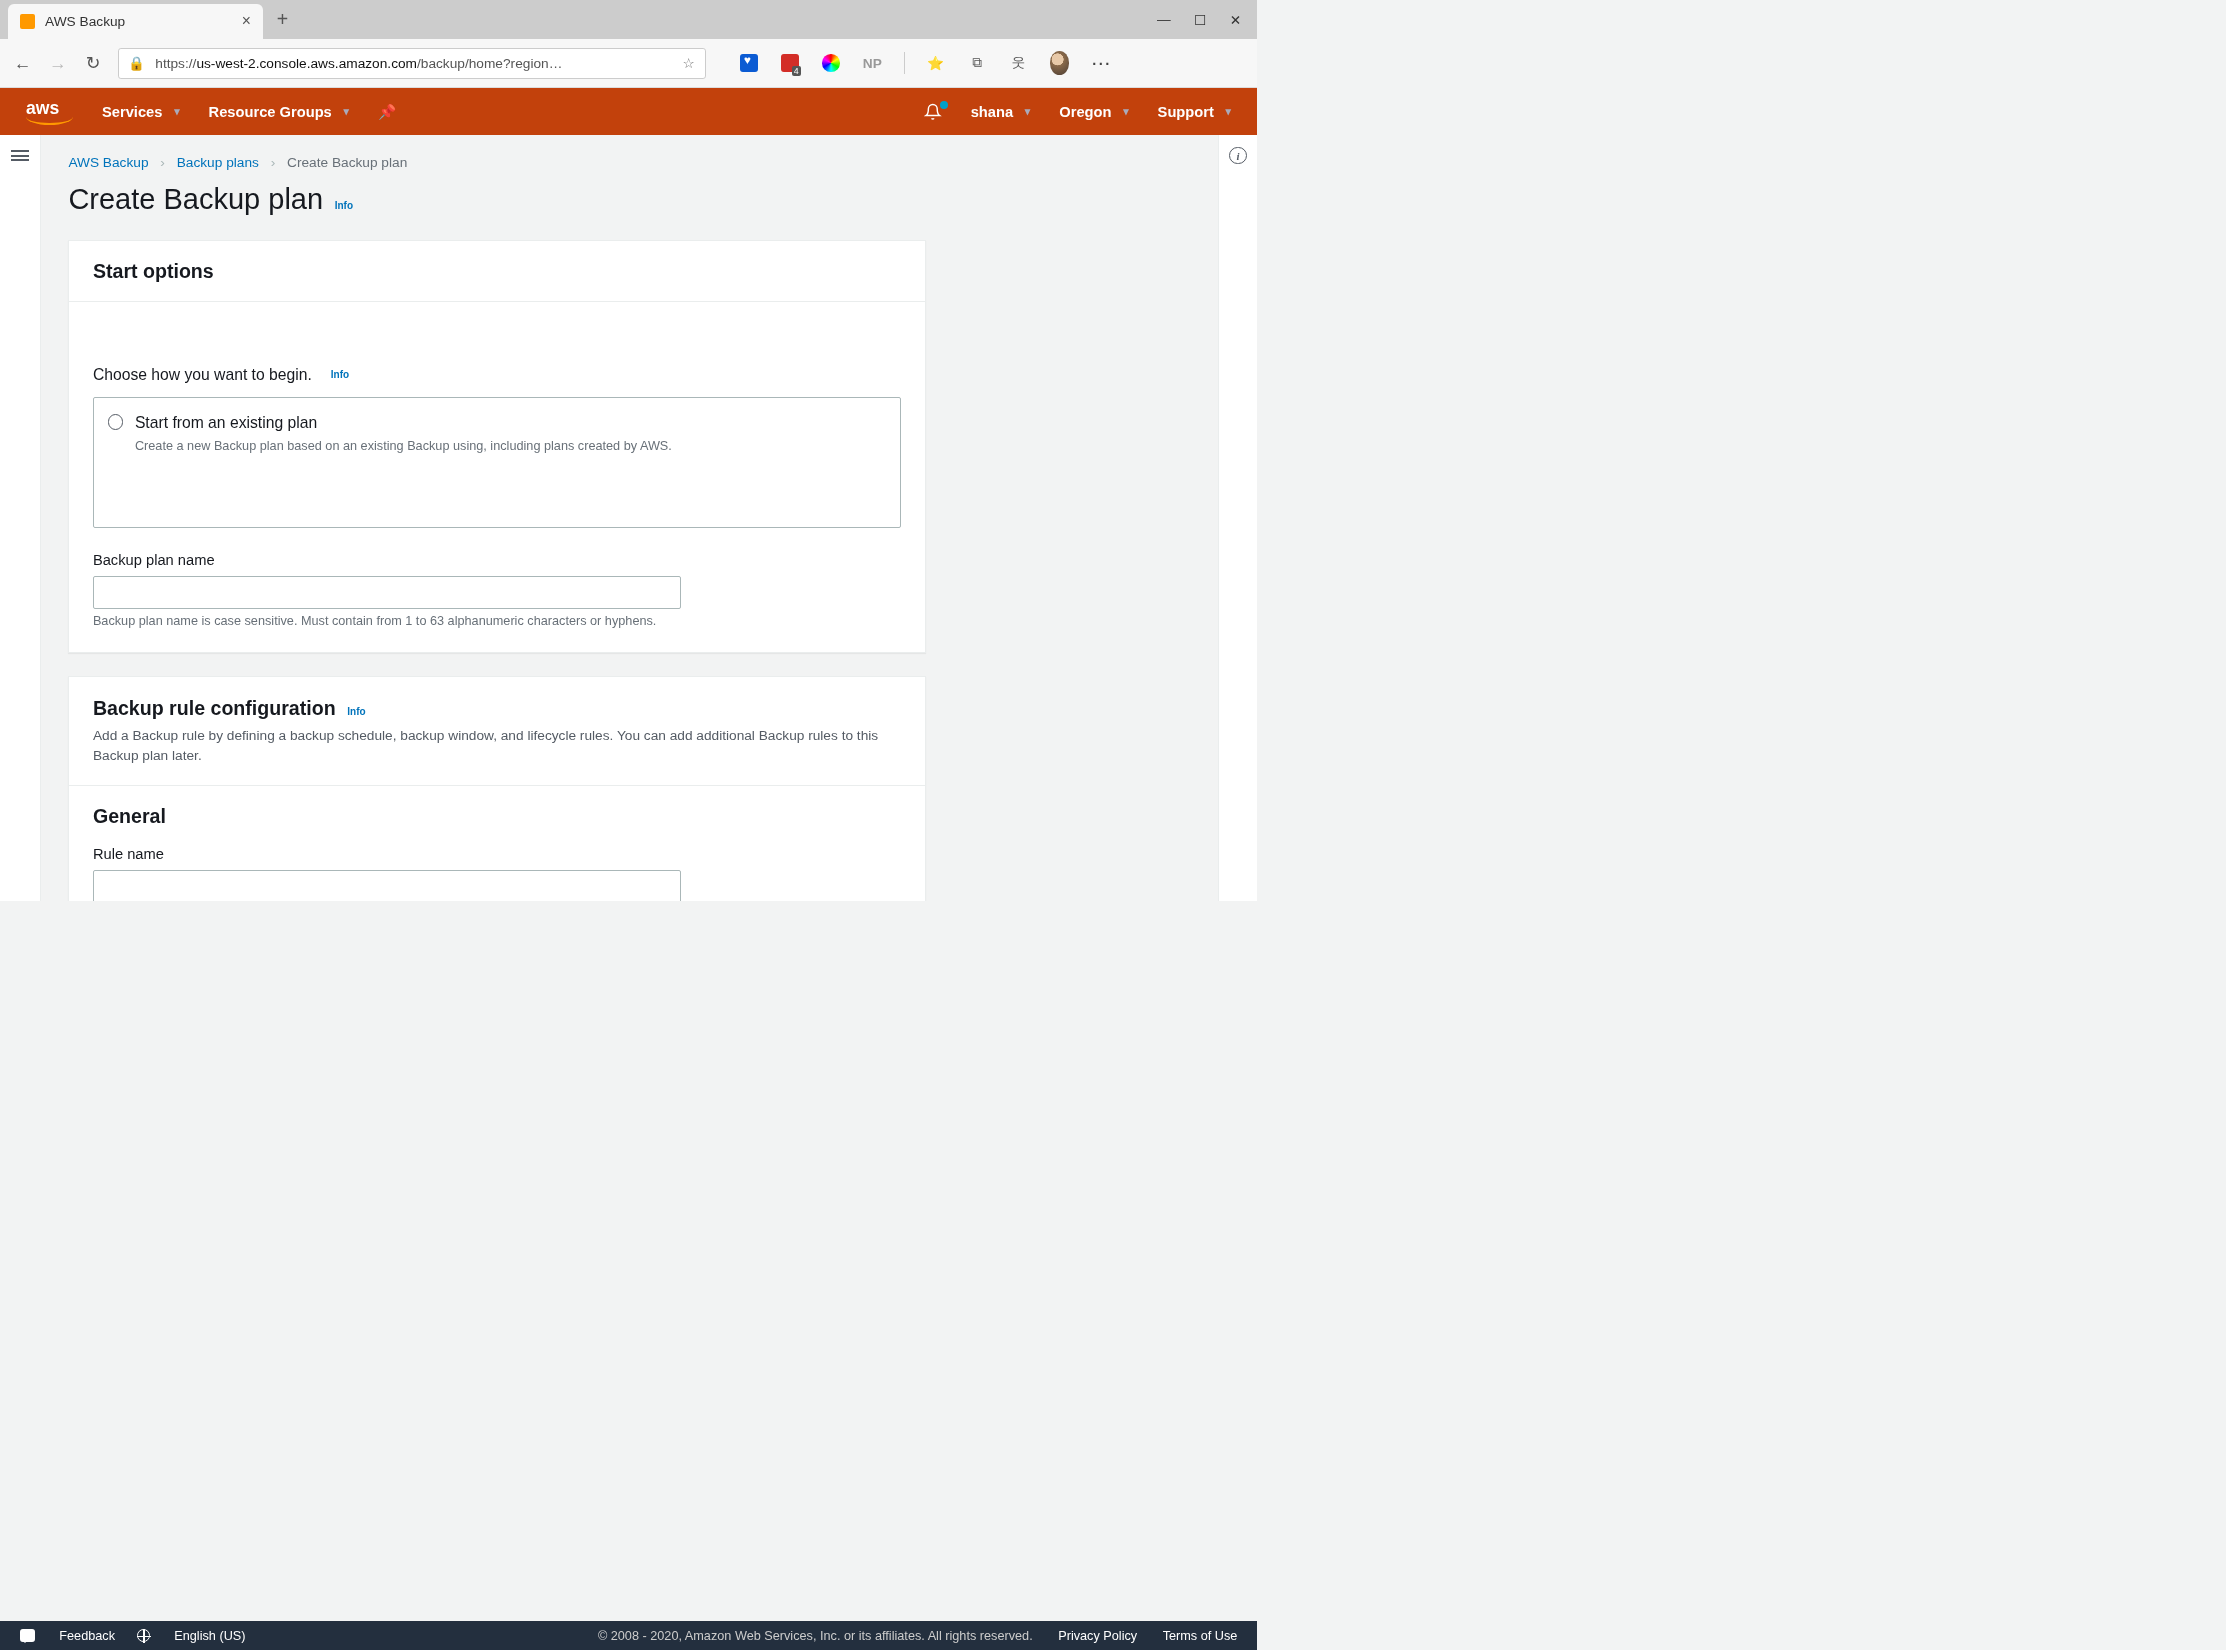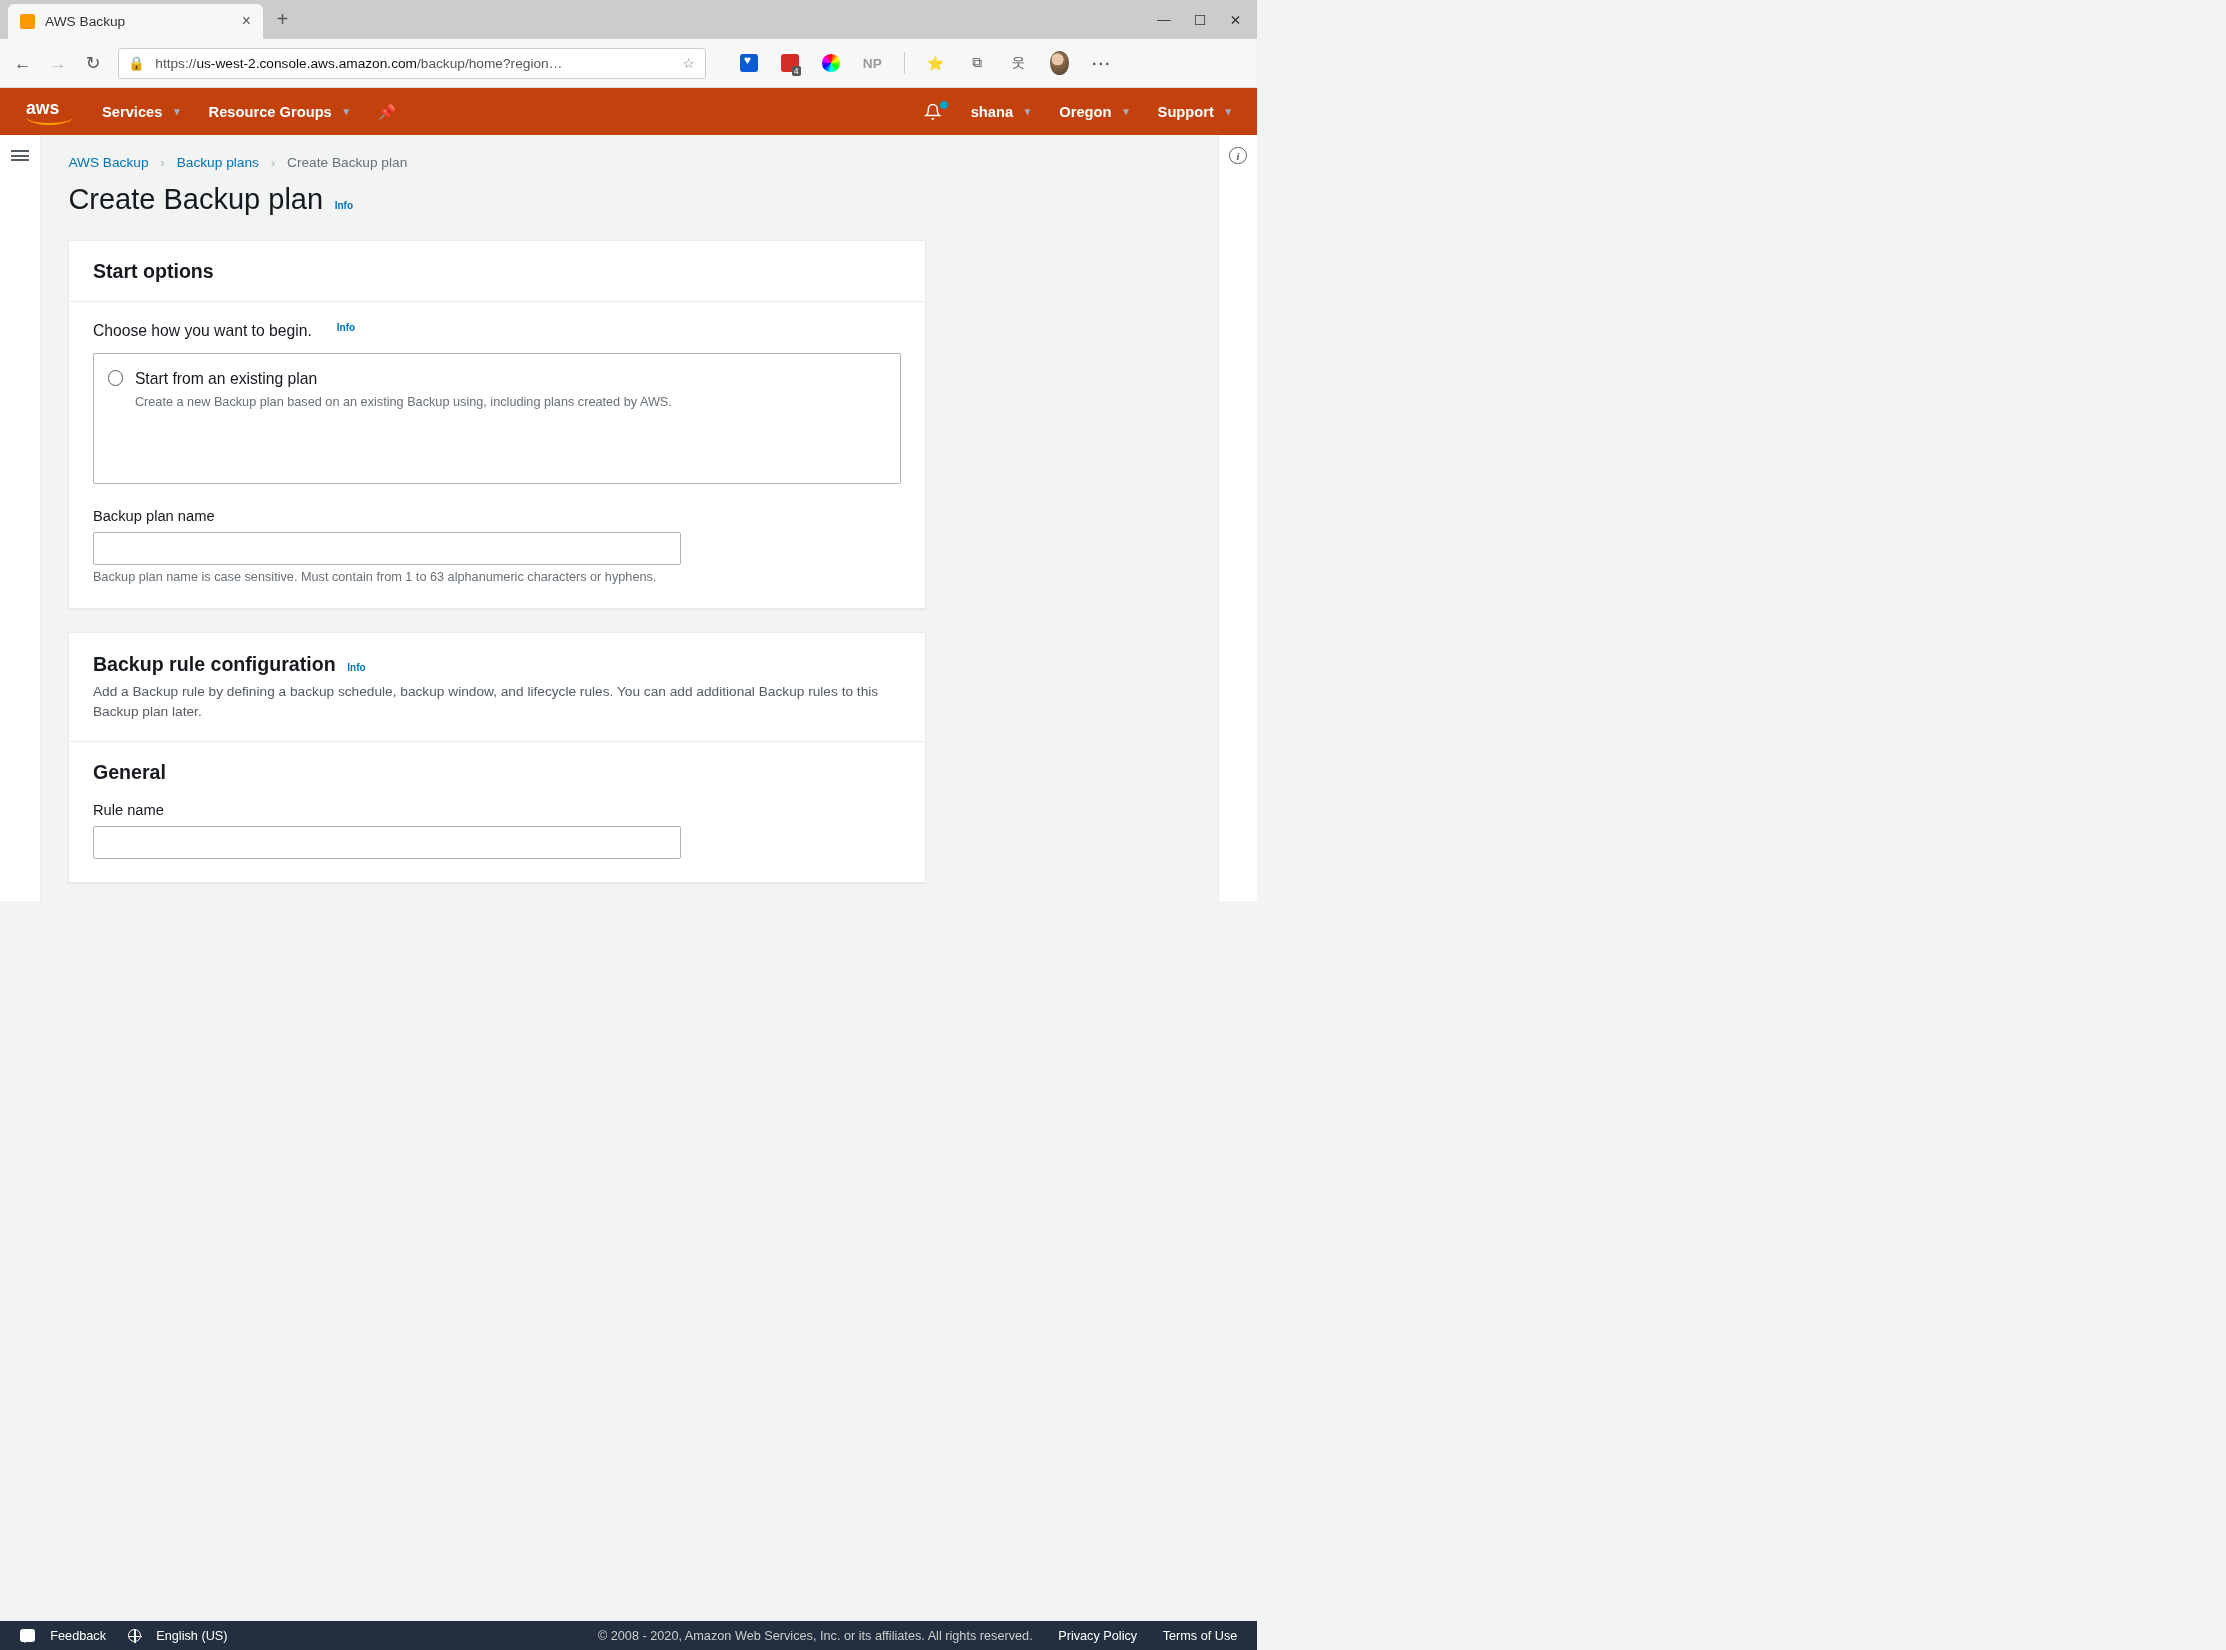--- a/index.html
+++ b/index.html
@@ -86,21 +86,21 @@
 
     h1.page-title { font-size: 29px; font-weight: 400; color:#16191f; display:inline; }
     .info-link { color:#0073bb; font-size:10px; font-weight:600; margin-left:7.8px; cursor:pointer; vertical-align: middle;}
 
     .panel { background:#fff; border:1px solid #eaeded; margin-top: 23.5px; box-shadow: 0 1px 1px rgba(0,0,0,0.05);}
     .panel-header { padding: 19.6px 23.5px 17.6px 23.5px; border-bottom: 1px solid #eaeded; }
     .panel-header h2 { font-size: 19.6px; font-weight:700; color:#16191f; display:inline;}
     .panel-header .desc { color:#545b64; font-size:13.7px; margin-top:5.9px; line-height:1.5;}
     .panel-body { padding: 19.6px 23.5px 23.5px 23.5px; }
 
-    .choose-row { display:flex; gap:25px; margin-bottom: 13.7px;}
+    .choose-row { display:flex; align-items:center; gap:19px; margin-bottom: 13.7px; margin-top: 44px;}
     .choose-row .lbl { font-size:15.7px; color:#16191f;}
 
     .tiles { display:flex; gap: 18px; }
     .tile {
       flex:1; border:1px solid #aab7b8; border-radius:2px; padding: 13.7px 13.7px 13.7px 41px;
       position:relative; cursor:pointer; background:#fff; min-height: 131px;
     }
     .tile.selected { border: 1px solid #0073bb; background:#f1faff; box-shadow: 0 0 0 1px #0073bb inset;}
     .tile .radio {
       position:absolute; left:13.7px; top:15.7px; width:15.7px; height:15.7px; border:1px solid #545b64;
@@ -121,21 +121,21 @@
     .hint { color:#687078; font-size:12.7px; margin-top:5.9px; }
 
     .sub-h3 { font-size:19.6px; font-weight:700; color:#16191f; margin-bottom: 17.6px;}
 
     
     .aws-footer {
       position: fixed; bottom:0; left:0; width:1257px; height:29px; background:#232f3e;
       display:flex; align-items:center; color:#fff; padding: 0 19.6px; font-size:12.7px; gap:19.6px;
     }
     .aws-footer .f-left { display:flex; gap:21.6px; align-items:center;}
-    .aws-footer .f-item { display:flex; gap:15px; align-items:center; cursor:pointer;justify-content:space-between;}
+    .aws-footer .f-item { display:flex; gap:24px; align-items:center; cursor:pointer;justify-content:space-between;}
     .aws-footer .f-right { margin-left:auto; display:flex; gap:25.5px; align-items:center; color:#ccc;}
     .aws-footer a { color:#fff; text-decoration:none; cursor:pointer;}
     .chat-bubble { width:15.7px; height:13.7px; background:#fff; border-radius:2.9px; position:relative;}
     .chat-bubble::after{content:"";position:absolute;bottom:-3.9px;left:2.9px;border:3.9px solid transparent;border-top-color:#fff;}
     .globe { width:13.7px; height:13.7px; border:1.5px solid #fff; border-radius:50%; position:relative;}
     .globe::before{content:"";position:absolute;left:5.9px;top:-1px;width:1.5px;height:14.7px;background:#fff;}
     .globe::after{content:"";position:absolute;top:5.9px;left:-1px;height:1.5px;width:14.7px;background:#fff;}
   </style>
 </head>
 <body>

